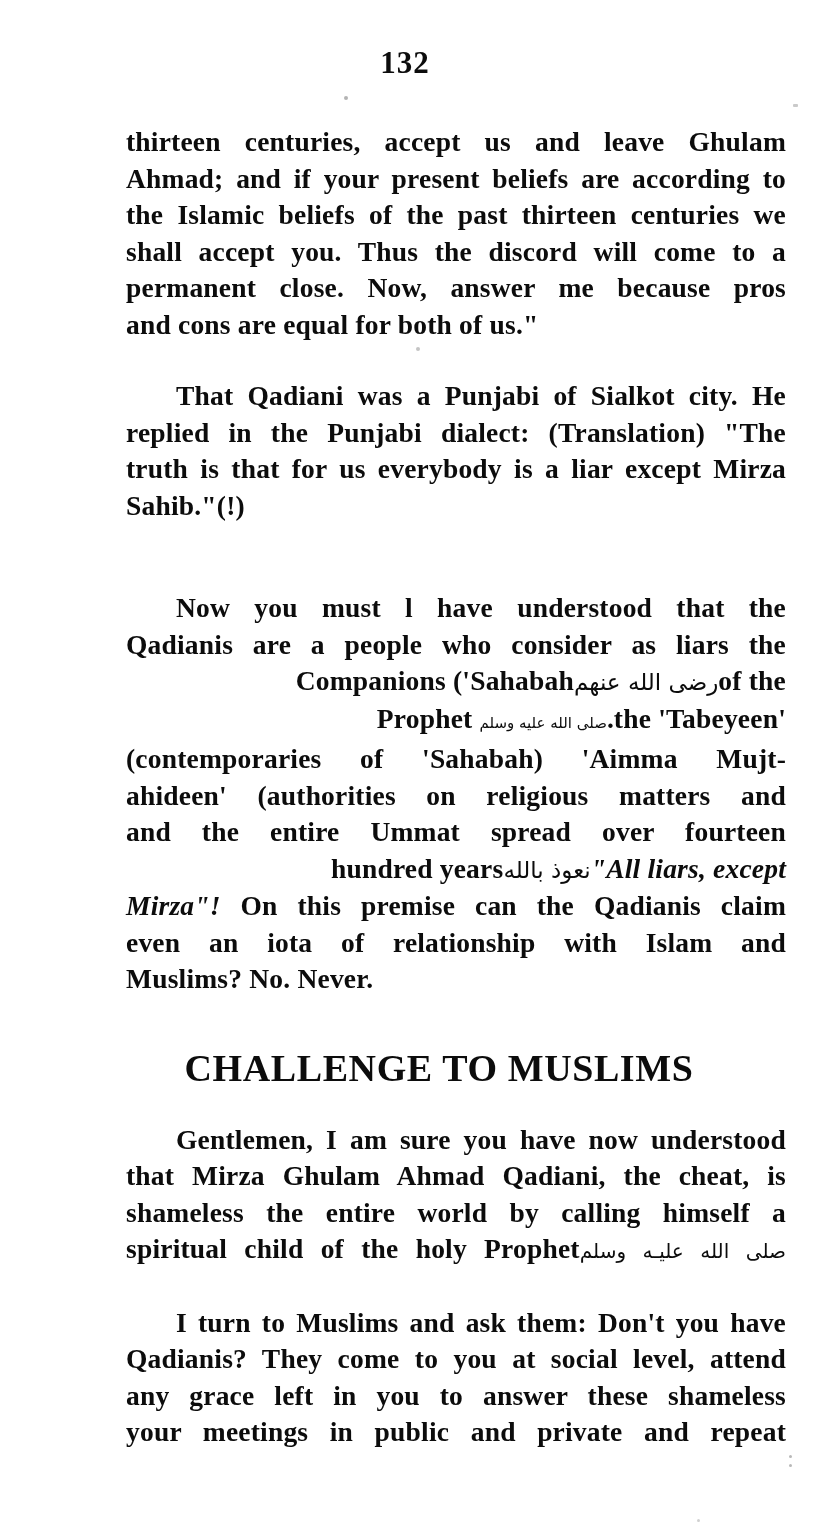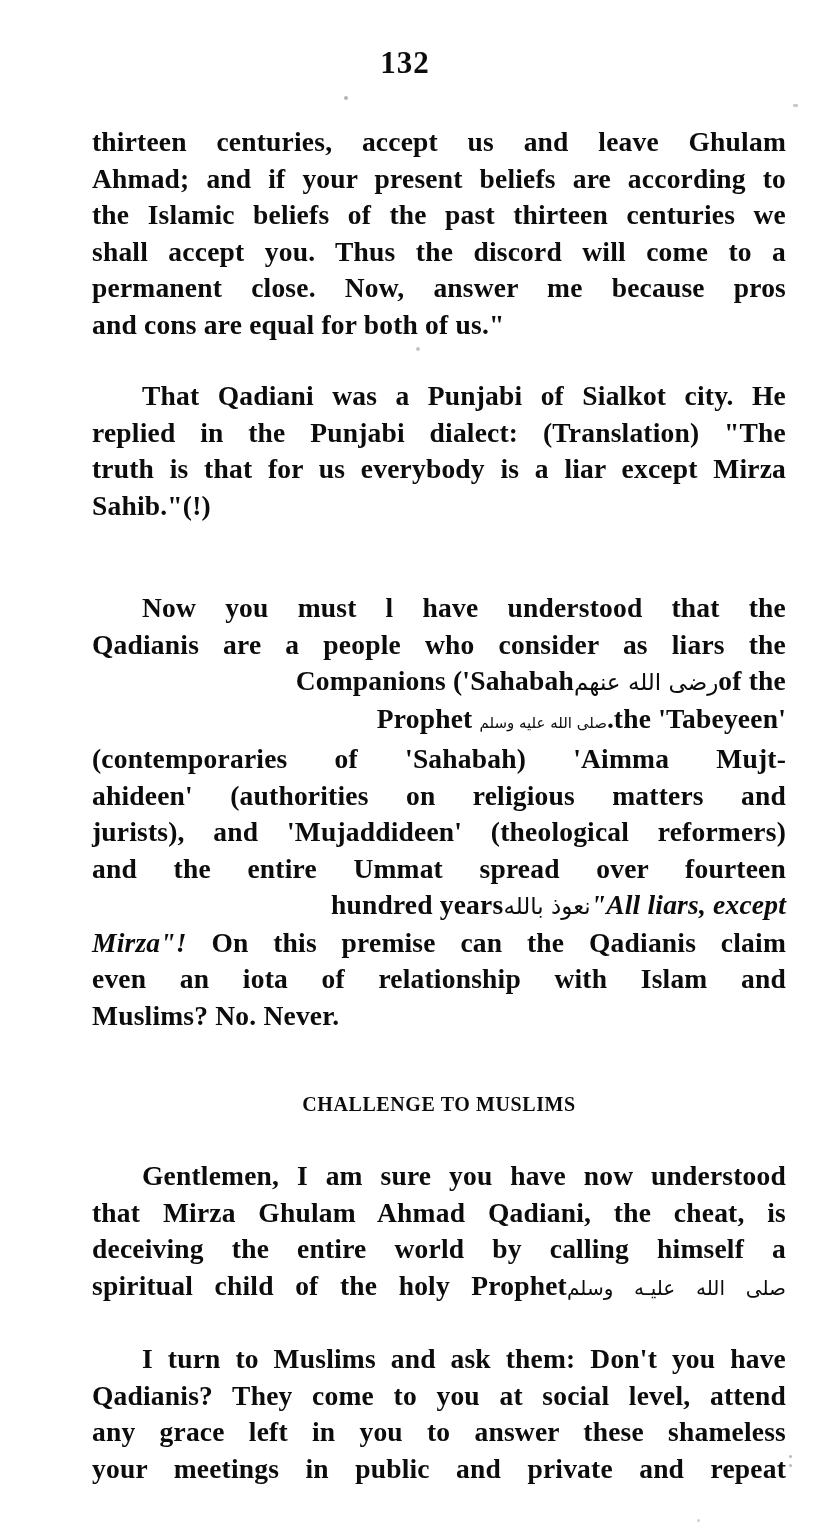--- a/index.html
+++ b/index.html
@@ -36,39 +36,40 @@
     display: block;
   }
   .line {
     display: block;
     font-size: 27.5px;
     line-height: 36.5px;
     text-align: justify;
     text-align-last: justify;
     white-space: normal;
     letter-spacing: 0.2px;
+    margin-left: 34px;
   }
   .line.last {
     text-align-last: left;
   }
   .line.indent {
     text-indent: 50px;
   }
   .line.flexline {
     display: flex;
     justify-content: flex-end;
     align-items: baseline;
   }
   .p1 { margin-top: 44px; }
   .p2 { margin-top: 35px; }
   .p3 { margin-top: 66px; }
   .section-heading {
     margin-top: 52px;
     text-align: center;
-    font-size: 20px;
+    font-size: 38px;
     line-height: 36px;
     letter-spacing: 0.6px;
   }
   .p4 { margin-top: 36px; }
   .p5 { margin-top: 35px; }
   .arabic {
     font-family: "DejaVu Sans", sans-serif;
     font-weight: 400;
     unicode-bidi: isolate;
     direction: rtl;
@@ -120,38 +121,37 @@
         <span>Companions ('Sahabah</span>
         <span class="arabic ar-md" dir="rtl">رضى الله عنهم</span>
         <span>of the</span>
       </span>
     <span class="line flexline">
         <span><span>Prophet </span><span class="arabic ar-sm" dir="rtl">صلى الله عليه وسلم</span><span>.</span></span>
         <span>the 'Tabeyeen'</span>
       </span>
     <span class="line">(contemporaries of 'Sahabah) 'Aimma Mujt-</span>
     <span class="line">ahideen' (authorities on religious matters and</span>
-    <span class="line">jurists), and 'Mujaddideen' (theological reformers)</span>
     <span class="line">and the entire Ummat spread over fourteen</span>
     <span class="line flexline">
         <span>hundred years</span>
         <span class="arabic ar-md" dir="rtl">نعوذ بالله</span>
         <span class="italic">"All liars, except</span>
       </span>
     <span class="line"><span class="italic">Mirza"!</span> <span>On this premise can the Qadianis claim</span></span>
     <span class="line">even an iota of relationship with Islam and</span>
     <span class="line last">Muslims? No. Never.</span>
   </div>
 
   <div class="section-heading">CHALLENGE TO MUSLIMS</div>
 
   <div class="para p4">
     <span class="line indent">Gentlemen, I am sure you have now understood</span>
     <span class="line">that Mirza Ghulam Ahmad Qadiani, the cheat, is</span>
-    <span class="line">deceiving the entire world by calling himself a</span>
+    <span class="line">shameless the entire world by calling himself a</span>
     <span class="line"><span>spiritual child of the holy Prophet</span><span class="arabic ar-lg" dir="rtl">صلى الله عليـه وسلم</span></span>
   </div>
 
   <div class="para p5">
     <span class="line indent">I turn to Muslims and ask them: Don't you have</span>
     <span class="line">Qadianis? They come to you at social level, attend</span>
     <span class="line">any grace left in you to answer these shameless</span>
     <span class="line">your meetings in public and private and repeat</span>
   </div>
 

